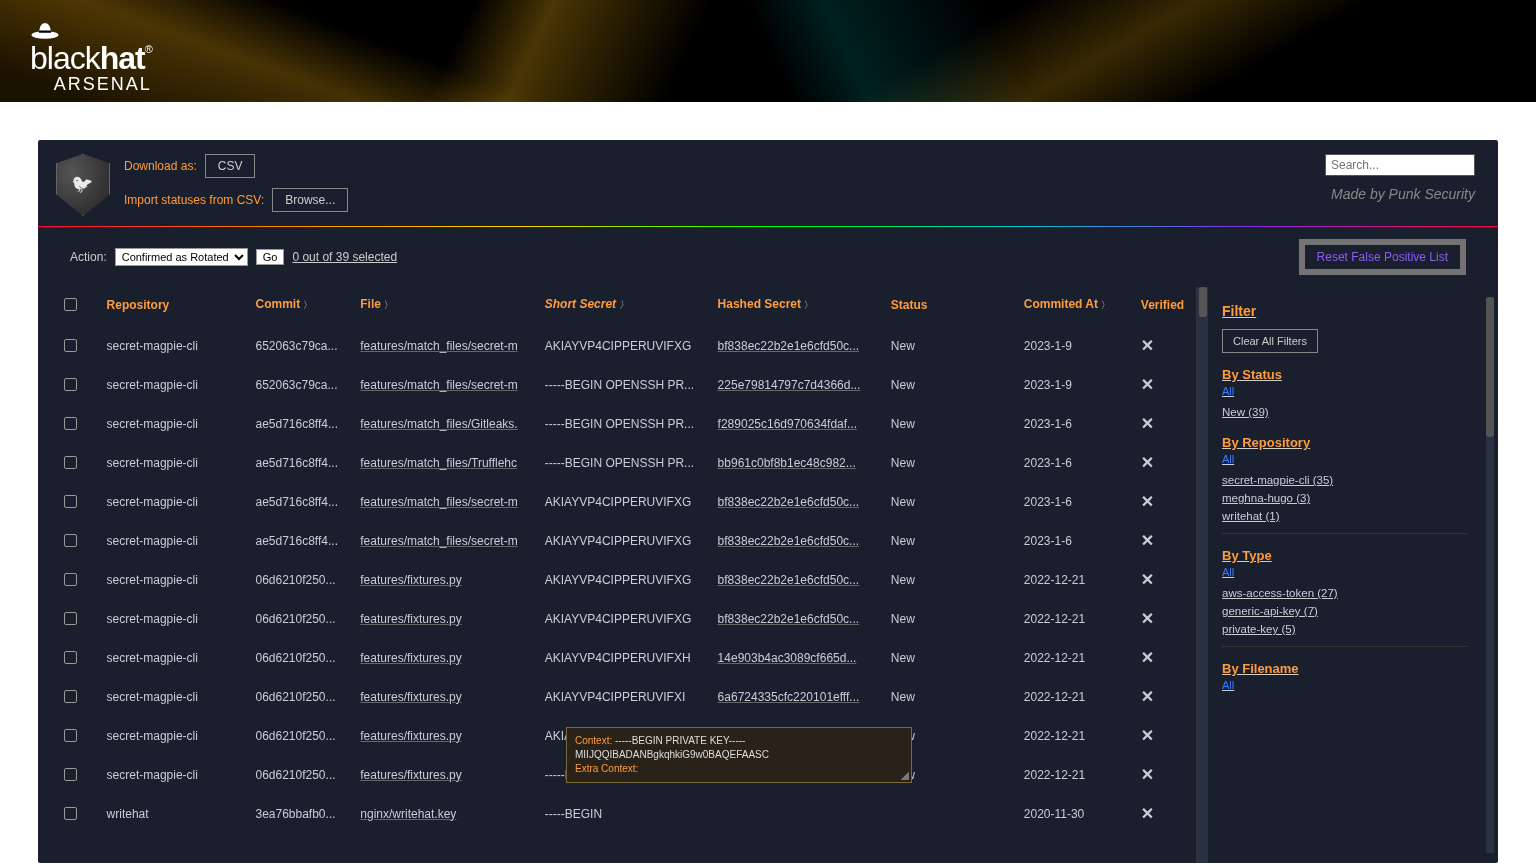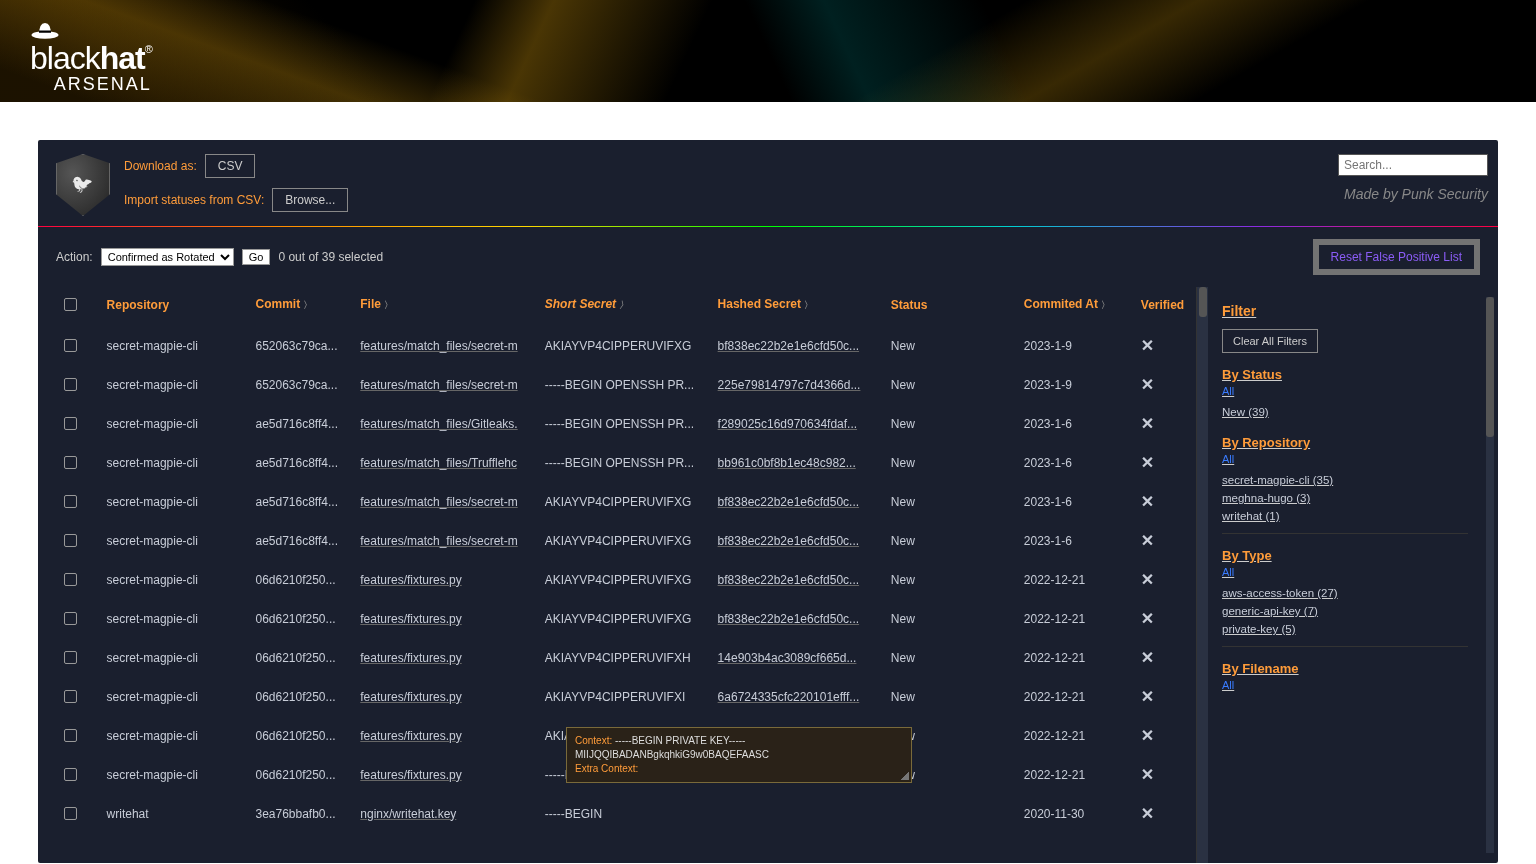--- a/index.html
+++ b/index.html
@@ -23,30 +23,30 @@
   .app-shell { padding: 38px; }
   .app { background: #1a1f2e; border-radius: 2px; padding: 0; }
   
   .top-bar { display: flex; align-items: flex-start; padding: 14px 18px 10px; gap: 14px; position: relative; border-bottom: 1px solid; border-image: linear-gradient(90deg,#ff0040,#ff8c00,#ffd700,#00ff00,#00ced1,#8a2be2,#ff0040) 1; }
   .shield { width: 54px; height: 62px; background: radial-gradient(ellipse at 30% 30%, #555, #222); clip-path: polygon(50% 0, 100% 15%, 100% 65%, 50% 100%, 0 65%, 0 15%); border: 1px solid #666; position: relative; }
   .shield::after { content: "🐦"; position: absolute; top: 50%; left: 50%; transform: translate(-50%,-55%); font-size: 18px; filter: grayscale(1) brightness(1.5); }
   .top-controls { display: flex; flex-direction: column; gap: 10px; }
   .row-ctrl { display: flex; align-items: center; gap: 8px; font-size: 12px; }
   .lbl-orange { color: #ff9c3a; }
   .btn-out { background: transparent; border: 1px solid #888; color: #ccc; padding: 4px 12px; font-size: 12px; cursor: pointer; }
-  .top-right { position: absolute; right: 10px; top: 14px; display: flex; flex-direction: column; align-items: flex-end; gap: 10px; }
+  .top-right { position: absolute; right: 23px; top: 14px; display: flex; flex-direction: column; align-items: flex-end; gap: 10px; }
   .search-inp { width: 150px; padding: 3px 5px; font-size: 12px; background: #fff; border: 1px solid #555; color: #333; }
   .made-by { color: #888; font-size: 14px; font-style: italic; }
 
-  .action-row { display: flex; align-items: center; padding: 12px 18px; gap: 8px; font-size: 12px; }
+  .action-row { display: flex; align-items: center; padding: 12px 32px; gap: 8px; font-size: 12px; }
   .action-row .spacer { flex: 1; }
   .sel-drop { background: #fff; color: #000; font-size: 11px; padding: 1px 2px; border: 1px solid #999; }
   .go-btn { background: #fff; color: #000; border: 1px solid #999; font-size: 11px; padding: 1px 6px; cursor: pointer; }
   .reset-btn { background: transparent; border: 6px solid #737373; color: #8b5cf6; padding: 5px 12px; font-size: 12px; cursor: pointer; }
-  .sel-count { color: #ccc; }
+  .sel-count { color: #ccc; text-decoration: underline; }
 
   .main { display: flex; align-items: stretch; }
   .table-wrap { flex: 1; position: relative; overflow-y: auto; padding: 0 0 30px 18px; }
   .scroll-ind { width: 12px; background: #2a3142; border-left: 1px solid #333; position: relative; }
   .scroll-ind::before { content: ""; position: absolute; right: 1px; top: 0; width: 8px; height: 30px; background: #555; border-radius: 3px; }
   .side { width: 290px; padding: 10px 30px 20px 14px; position: relative; overflow: hidden; text-decoration: underline; }
   .side-scroll { position: absolute; right: 4px; top: 10px; bottom: 10px; width: 8px; background: #2a3142; }
   .side-scroll::before { content: ""; position: absolute; right: 0; top: 0; width: 8px; height: 140px; background: #555; border-radius: 3px; }
 
   .tbl { width: 100%; border-collapse: collapse; font-size: 12px; }

